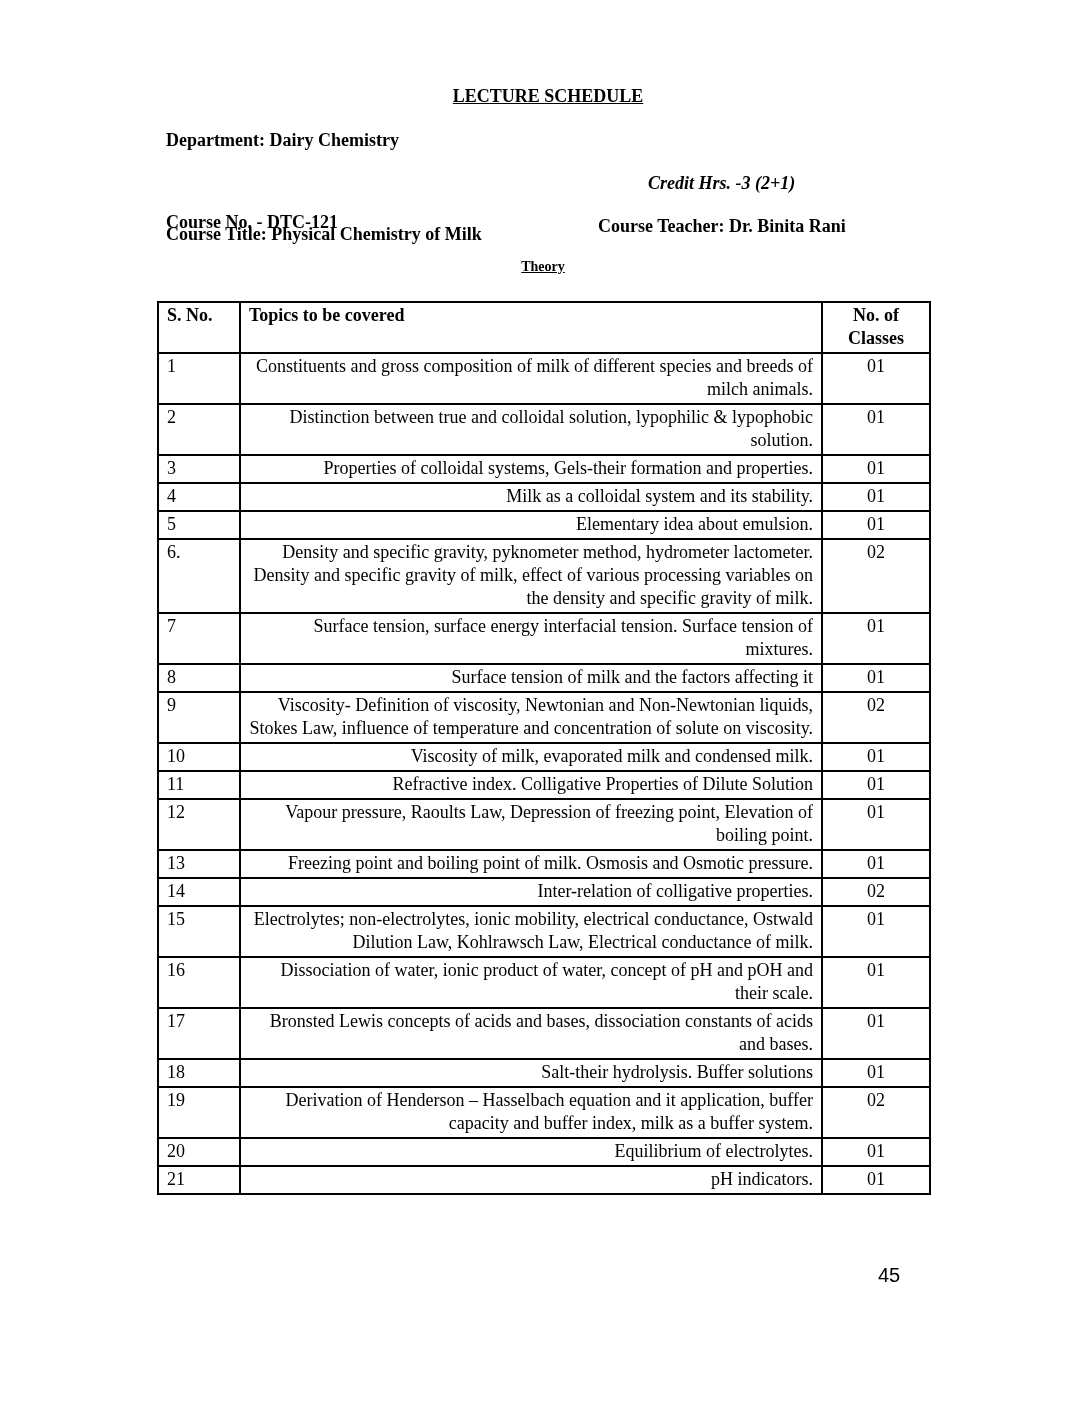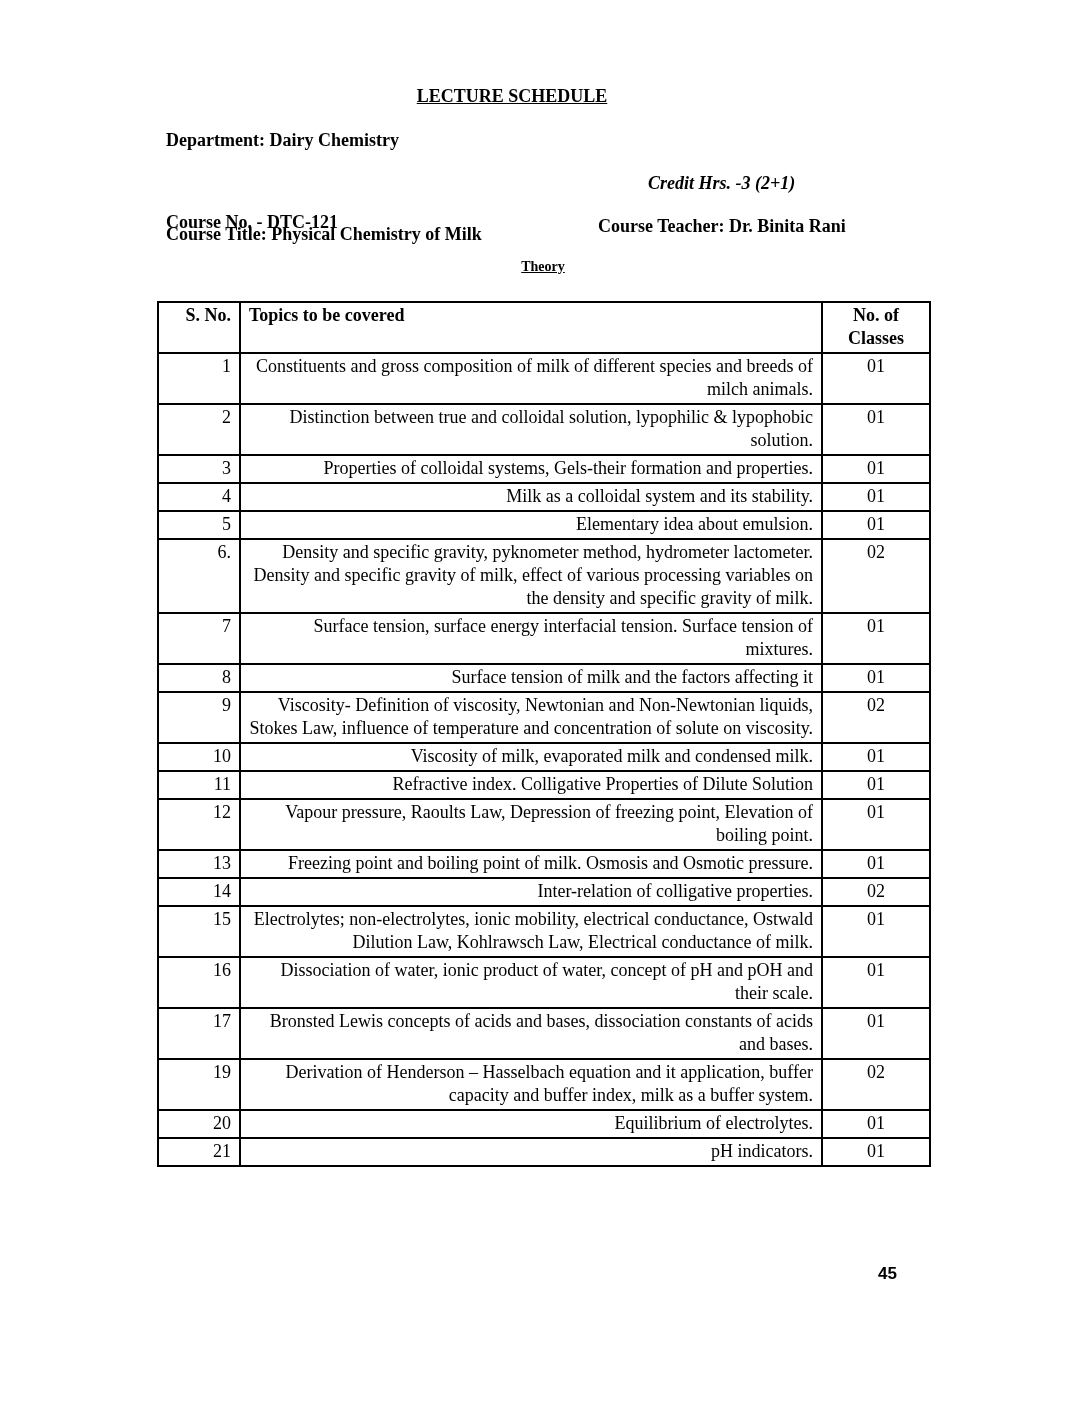--- a/index.html
+++ b/index.html
@@ -2,48 +2,47 @@
 <html><head>
   <meta charset="utf-8">
   <style>
     html, body { margin: 0; padding: 0; background: #ffffff; }
     body {
       width: 1088px; height: 1408px; position: relative; overflow: hidden;
       font-family: "Liberation Serif", "DejaVu Serif", serif; color: #000;
     }
     .title {
       position: absolute; top: 86px; left: 0; width: 1024px; text-align: center;
-      font-weight: bold; font-size: 18px; text-decoration: underline;
+      font-weight: bold; font-size: 18px; text-decoration: underline; padding-left: 36px;
     }
     .meta { position: absolute; font-weight: bold; font-size: 18px; white-space: nowrap; }
     .dept { top: 130px; left: 166px; }
     .course-no { top: 180px; left: 166px; margin-top: 32px; }
     .credit { top: 173px; left: 648px; font-style: italic; }
     .course-title { top: 224px; left: 166px; }
     .teacher { top: 216px; left: 598px; }
     .section {
       position: absolute; top: 259px; left: 0; width: 1086px; text-align: center;
       font-weight: bold; font-size: 14px; text-decoration: underline;
     }
     table.schedule {
       position: absolute; top: 301px; left: 157px; width: 774px;
       border-collapse: collapse; font-size: 18px; line-height: 23px;
     }
     table.schedule td, table.schedule th {
       border: 2px solid #000; vertical-align: top; padding: 1px 8px 2px 8px;
     }
     th { font-weight: bold; }
-    .col-sno { width: 64px; text-align: right; }
+    .col-sno { width: 64px; text-align: left; }
     .col-topic { text-align: right; }
     .col-classes { width: 90px; text-align: center; }
     th.col-topic { text-align: left; }
     .page-number {
-      position: absolute; top: 1264px; left: 878px; font-size: 17px;
+      position: absolute; top: 1264px; left: 878px; font-size: 20px;
       font-family: "Liberation Sans", "DejaVu Sans", sans-serif;
-      font-weight: bold;
     }
   </style>
 </head>
 <body>
 
 <div class="title">LECTURE SCHEDULE</div>
 <div class="meta dept">Department: Dairy Chemistry</div>
 <div class="meta course-no">Course No. -  DTC-121</div>
 <div class="meta credit">Credit Hrs. -3 (2+1)</div>
 <div class="meta course-title">Course Title: Physical Chemistry of Milk</div>
@@ -138,20 +137,25 @@
         <td class="col-sno">16</td>
         <td class="col-topic">Dissociation of water, ionic product of water, concept of pH and pOH and their scale.</td>
         <td class="col-classes">01</td>
       </tr>
       <tr>
         <td class="col-sno">17</td>
         <td class="col-topic">Bronsted Lewis concepts of acids and bases, dissociation constants of acids and bases.</td>
         <td class="col-classes">01</td>
       </tr>
       <tr>
+        <td class="col-sno">18</td>
+        <td class="col-topic">Salt-their hydrolysis. Buffer solutions</td>
+        <td class="col-classes">01</td>
+      </tr>
+      <tr>
         <td class="col-sno">19</td>
         <td class="col-topic">Derivation of Henderson – Hasselbach equation and it application, buffer capacity and buffer index, milk as a buffer system.</td>
         <td class="col-classes">02</td>
       </tr>
       <tr>
         <td class="col-sno">20</td>
         <td class="col-topic">Equilibrium of electrolytes.</td>
         <td class="col-classes">01</td>
       </tr>
       <tr>

